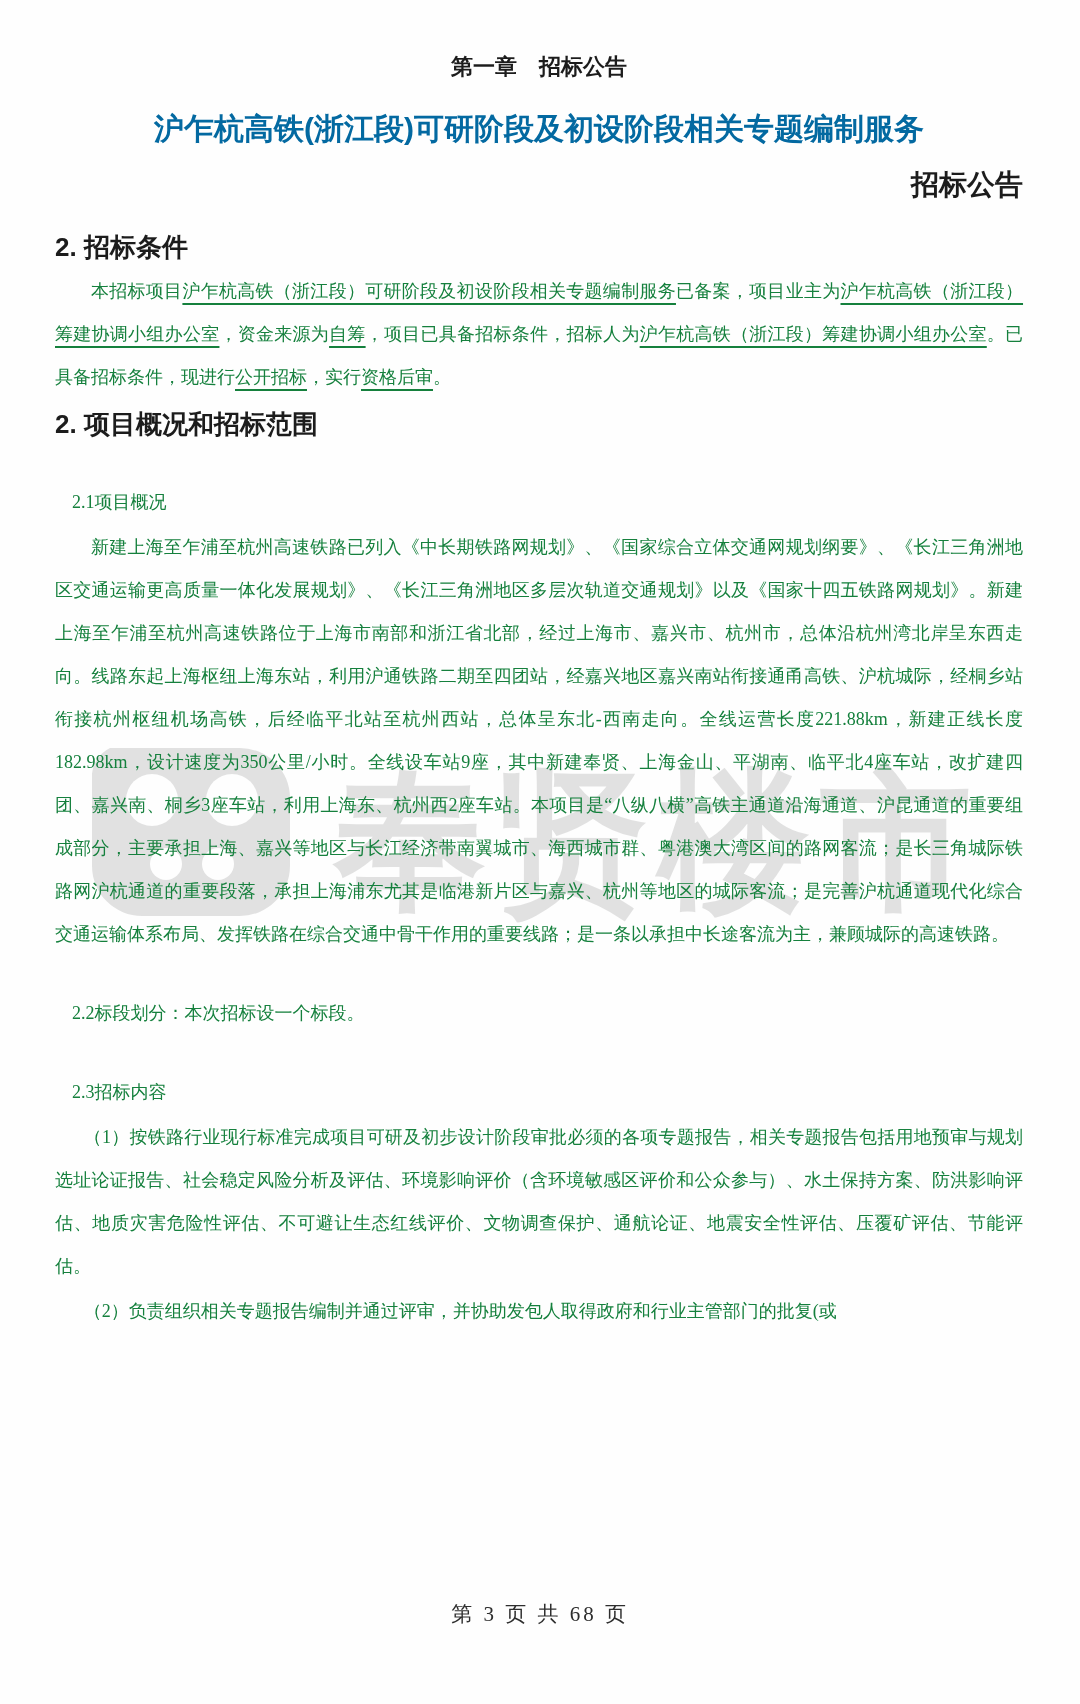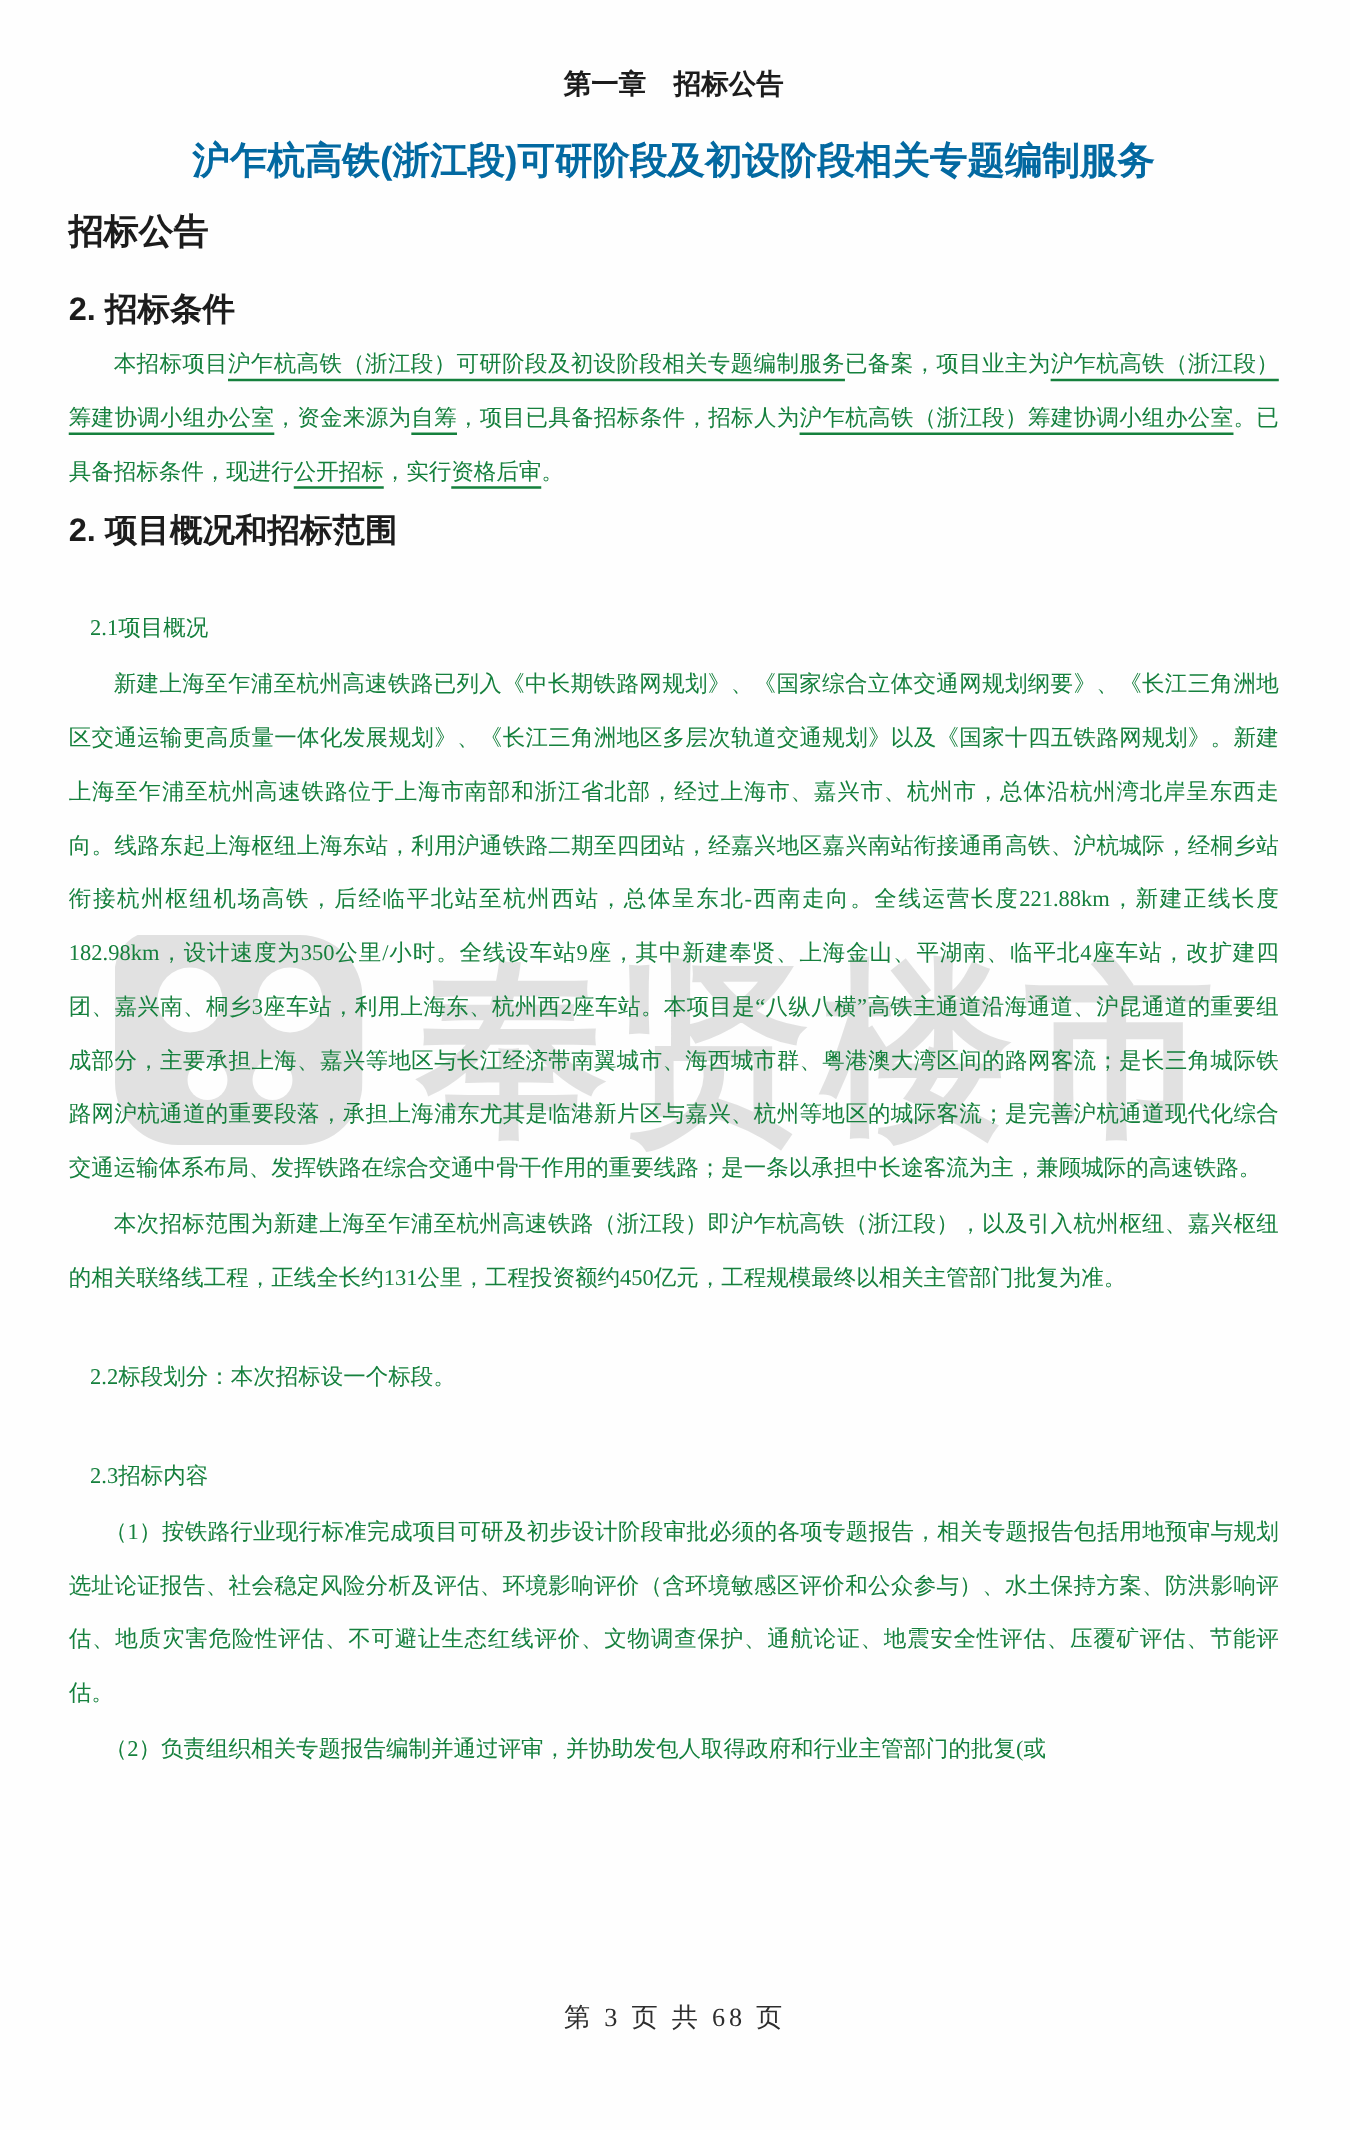--- a/index.html
+++ b/index.html
@@ -58,22 +58,22 @@
     margin: 14px 0 0 0;
     text-align: center;
     font-family: "Liberation Sans", "DejaVu Sans", sans-serif;
     font-weight: 700;
     font-size: 30px;
     line-height: 46px;
     color: #0369a1;
   }
   .subtitle {
     margin: 12px 0 0 0;
-    text-align: left;
-    font-family: Liberation Sans, sans-serif;
+    text-align: right;
+    font-family: Liberation Serif, serif;
     font-weight: 700;
     font-size: 28px;
     line-height: 42px;
     color: #1c1c1c;
   }
   .sec-heading {
     margin: 20px 0 0 0;
     font-family: "Liberation Sans", "DejaVu Sans", sans-serif;
     font-weight: 700;
     font-size: 26px;
@@ -130,21 +130,20 @@
     <h1 class="chapter">第一章　招标公告</h1>
     <h2 class="project">沪乍杭高铁(浙江段)可研阶段及初设阶段相关专题编制服务</h2>
     <h3 class="subtitle">招标公告</h3>
 
     <h4 class="sec-heading">2. 招标条件</h4>
     <p class="para"><span>本招标项目</span><span class="u">沪乍杭高铁（浙江段）可研阶段及初设阶段相关专题编制服务</span><span>已备案，项目业主为</span><span class="u">沪乍杭高铁（浙江段）筹建协调小组办公室</span><span>，资金来源为</span><span class="u">自筹</span><span>，项目已具备招标条件，招标人为</span><span class="u">沪乍杭高铁（浙江段）筹建协调小组办公室</span><span>。已具备招标条件，现进行</span><span class="u">公开招标</span><span>，实行</span><span class="u">资格后审</span><span>。</span></p>
 
     <h4 class="sec-heading tight">2. 项目概况和招标范围</h4>
     <p class="para sub">2.1项目概况</p>
     <p class="para">新建上海至乍浦至杭州高速铁路已列入《中长期铁路网规划》、《国家综合立体交通网规划纲要》、《长江三角洲地区交通运输更高质量一体化发展规划》、《长江三角洲地区多层次轨道交通规划》以及《国家十四五铁路网规划》。新建上海至乍浦至杭州高速铁路位于上海市南部和浙江省北部，经过上海市、嘉兴市、杭州市，总体沿杭州湾北岸呈东西走向。线路东起上海枢纽上海东站，利用沪通铁路二期至四团站，经嘉兴地区嘉兴南站衔接通甬高铁、沪杭城际，经桐乡站衔接杭州枢纽机场高铁，后经临平北站至杭州西站，总体呈东北-西南走向。全线运营长度221.88km，新建正线长度182.98km，设计速度为350公里/小时。全线设车站9座，其中新建奉贤、上海金山、平湖南、临平北4座车站，改扩建四团、嘉兴南、桐乡3座车站，利用上海东、杭州西2座车站。本项目是“八纵八横”高铁主通道沿海通道、沪昆通道的重要组成部分，主要承担上海、嘉兴等地区与长江经济带南翼城市、海西城市群、粤港澳大湾区间的路网客流；是长三角城际铁路网沪杭通道的重要段落，承担上海浦东尤其是临港新片区与嘉兴、杭州等地区的城际客流；是完善沪杭通道现代化综合交通运输体系布局、发挥铁路在综合交通中骨干作用的重要线路；是一条以承担中长途客流为主，兼顾城际的高速铁路。</p>
-    <p class="para">本次招标范围为新建上海至乍浦至杭州高速铁路（浙江段）即沪乍杭高铁（浙江段），以及引入杭州枢纽、嘉兴枢纽的相关联络线工程，正线全长约131公里，工程投资额约450亿元，工程规模最终以相关主管部门批复为准。</p>
     <p class="para sub">2.2标段划分：本次招标设一个标段。</p>
     <p class="para sub">2.3招标内容</p>
     <p class="para item">（1）按铁路行业现行标准完成项目可研及初步设计阶段审批必须的各项专题报告，相关专题报告包括用地预审与规划选址论证报告、社会稳定风险分析及评估、环境影响评价（含环境敏感区评价和公众参与）、水土保持方案、防洪影响评估、地质灾害危险性评估、不可避让生态红线评价、文物调查保护、通航论证、地震安全性评估、压覆矿评估、节能评估。</p>
     <p class="para item">（2）负责组织相关专题报告编制并通过评审，并协助发包人取得政府和行业主管部门的批复(或</p>
 
   </div>
 
   <div class="footer">
     <span>第 3 页 共 68 页</span>
   </div>

